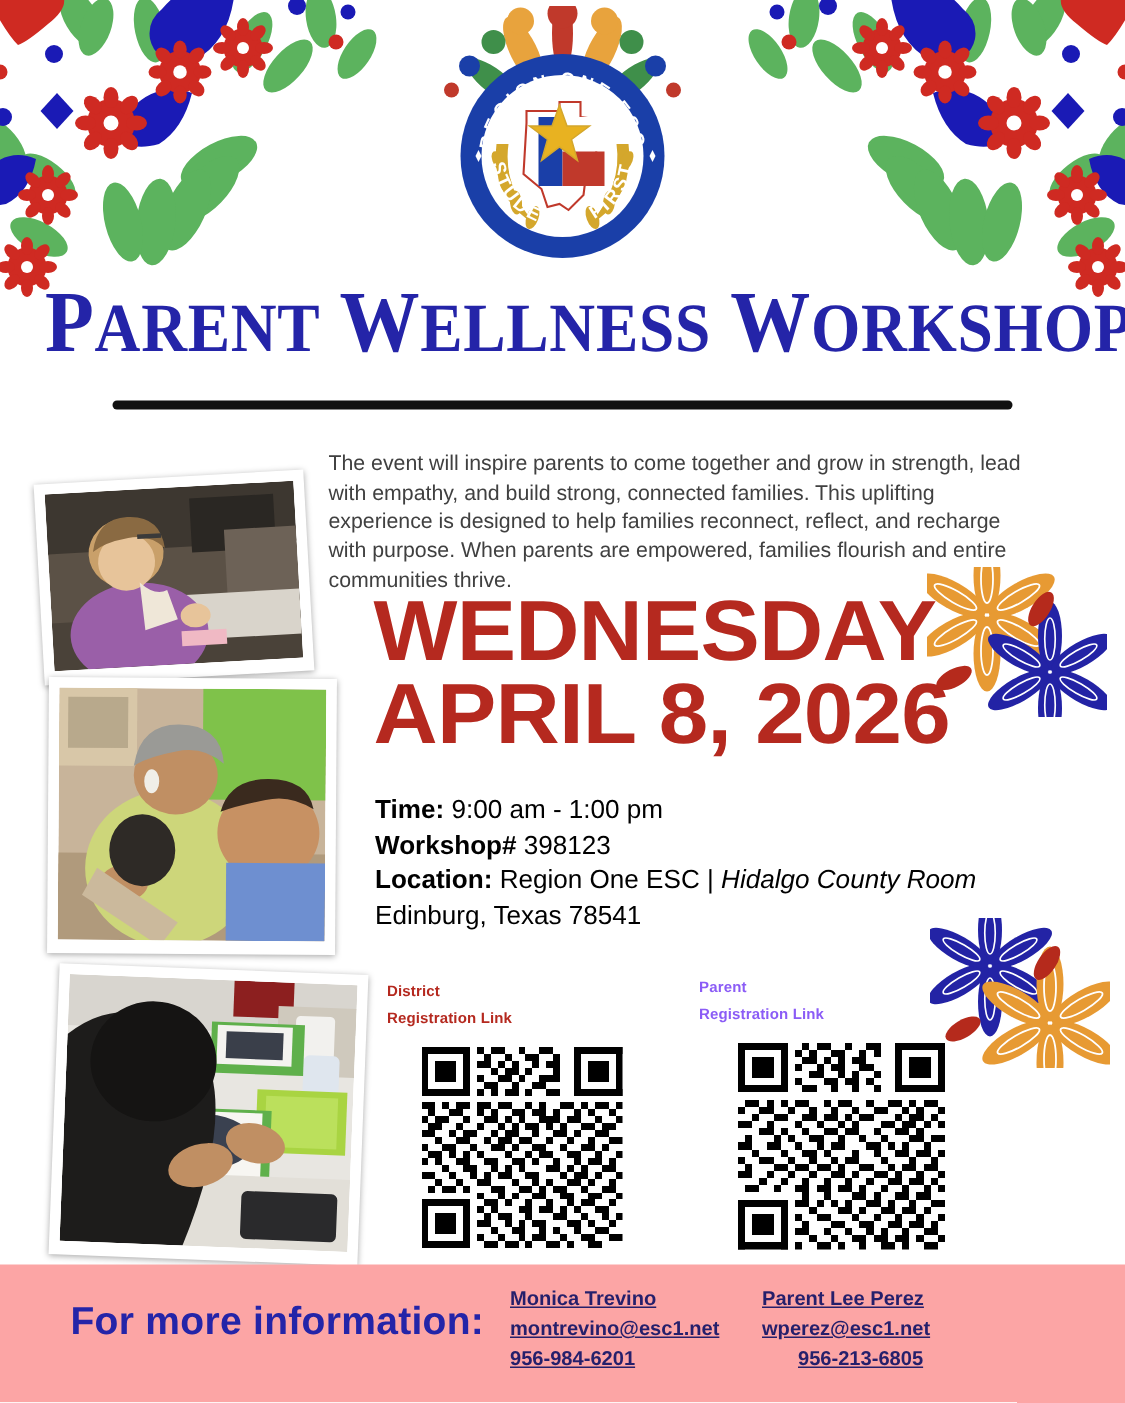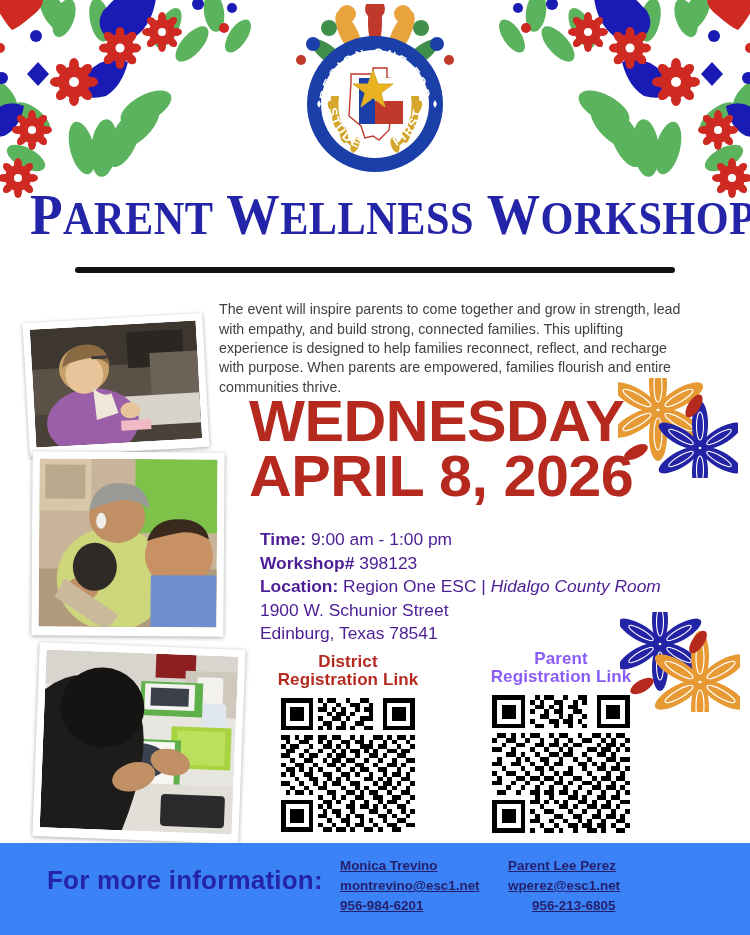--- a/index.html
+++ b/index.html
@@ -54,32 +54,32 @@
     line-height:55px;
     letter-spacing:-0.5px;
     transform:scaleX(1.04);
     transform-origin:left top;
     white-space:nowrap;
   }
   .date .l2{display:block;}
 
   
   .details{
-    position:absolute;left:260px;top:528px;width:450px;
-    color:#4c1d95;font-size:17.4px;line-height:23.6px;
+    position:absolute;left:250px;top:528px;width:450px;
+    color:#000000;font-size:17.4px;line-height:23.6px;
   }
   .details b{font-weight:bold;}
   .details i{font-style:italic;}
 
   
   .qr-block{position:absolute;}
   .qr-district{left:258px;top:653px;width:180px;}
   .qr-parent{left:466px;top:650px;width:190px;}
   .qr-label{
-    text-align:center;font-weight:bold;font-size:17px;line-height:18px;
+    font-weight:bold;font-size:10px;line-height:18px;
     letter-spacing:0.1px;
   }
   .qr-label.red{color:#b5291f;}
   .qr-label.blue{color:#8b5cf6;}
   .qr-img{margin:9px auto 0;display:block;}
 
   
   .photo{position:absolute;background:#fff;padding:7px 7px 9px 7px;
          box-shadow:0 1px 4px rgba(0,0,0,.35);}
   .photo .inner{width:100%;height:100%;overflow:hidden;position:relative;}
@@ -88,21 +88,21 @@
   .p3{left:36px;top:646px;width:192px;height:178px;transform:rotate(2.2deg);}
 
   
   .accent{position:absolute;pointer-events:none;}
   .acc-top{left:618px;top:378px;}
   .acc-bot{left:620px;top:612px;}
 
   
   .footer{
     position:absolute;left:0;right:0;top:843px;height:92px;
-    background:#3b82f6;
+    background:#fca5a5;
   }
   .footer-title{
     position:absolute;left:47px;top:22px;
     color:#2424a8;font-weight:bold;font-size:26px;
     letter-spacing:0.2px;white-space:nowrap;
   }
   .contact{
     position:absolute;color:#251f6b;font-weight:bold;
     font-size:13.4px;line-height:20px;white-space:nowrap;text-decoration:underline;
   }
@@ -409,21 +409,20 @@
     <div>
       <b>Workshop#</b>
       <span>398123</span>
     </div>
     <div>
       <b>Location:</b>
       <span>Region One ESC</span>
       <span>|</span>
       <i>Hidalgo County Room</i>
     </div>
-    <div>1900 W. Schunior Street</div>
     <div>Edinburg, Texas 78541</div>
   </div>
 
   <div class="qr-block qr-district">
     <div class="qr-label red">
       <div>District</div>
       <div>Registration Link</div>
     </div>
     <svg class="qr-img" width="134" height="134" viewBox="0 0 29 29" shape-rendering="crispEdges">
       <rect width="29" height="29" fill="#fff"></rect>

